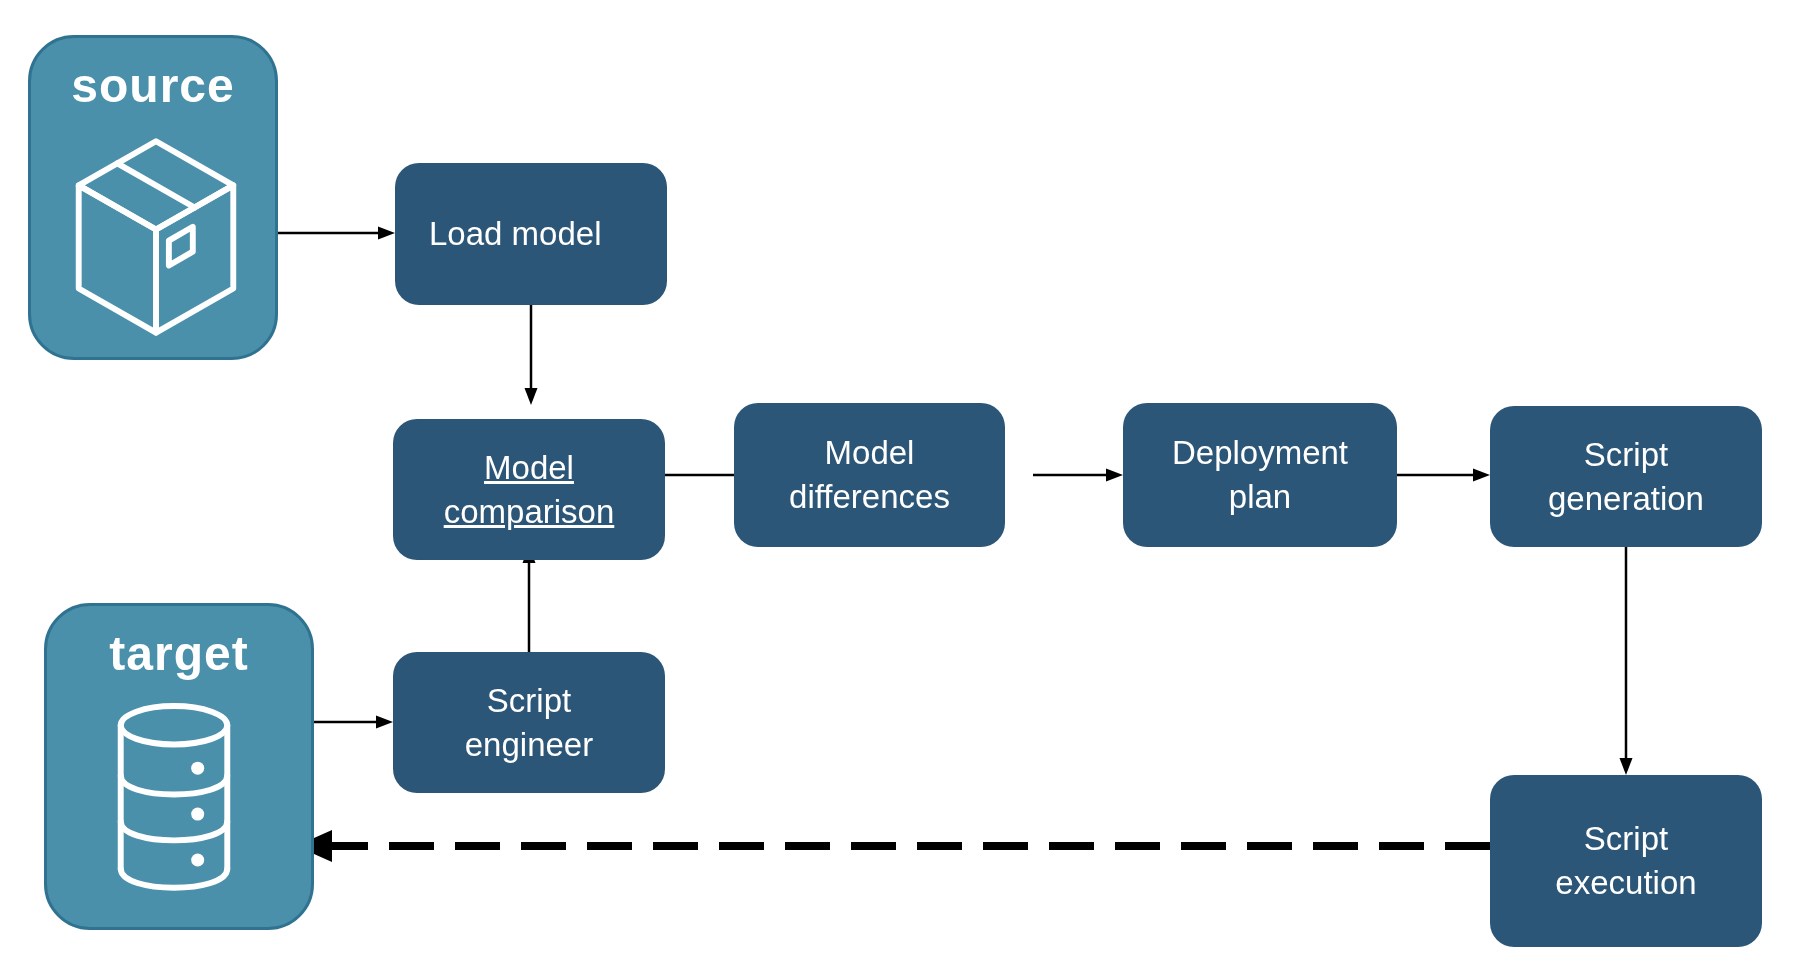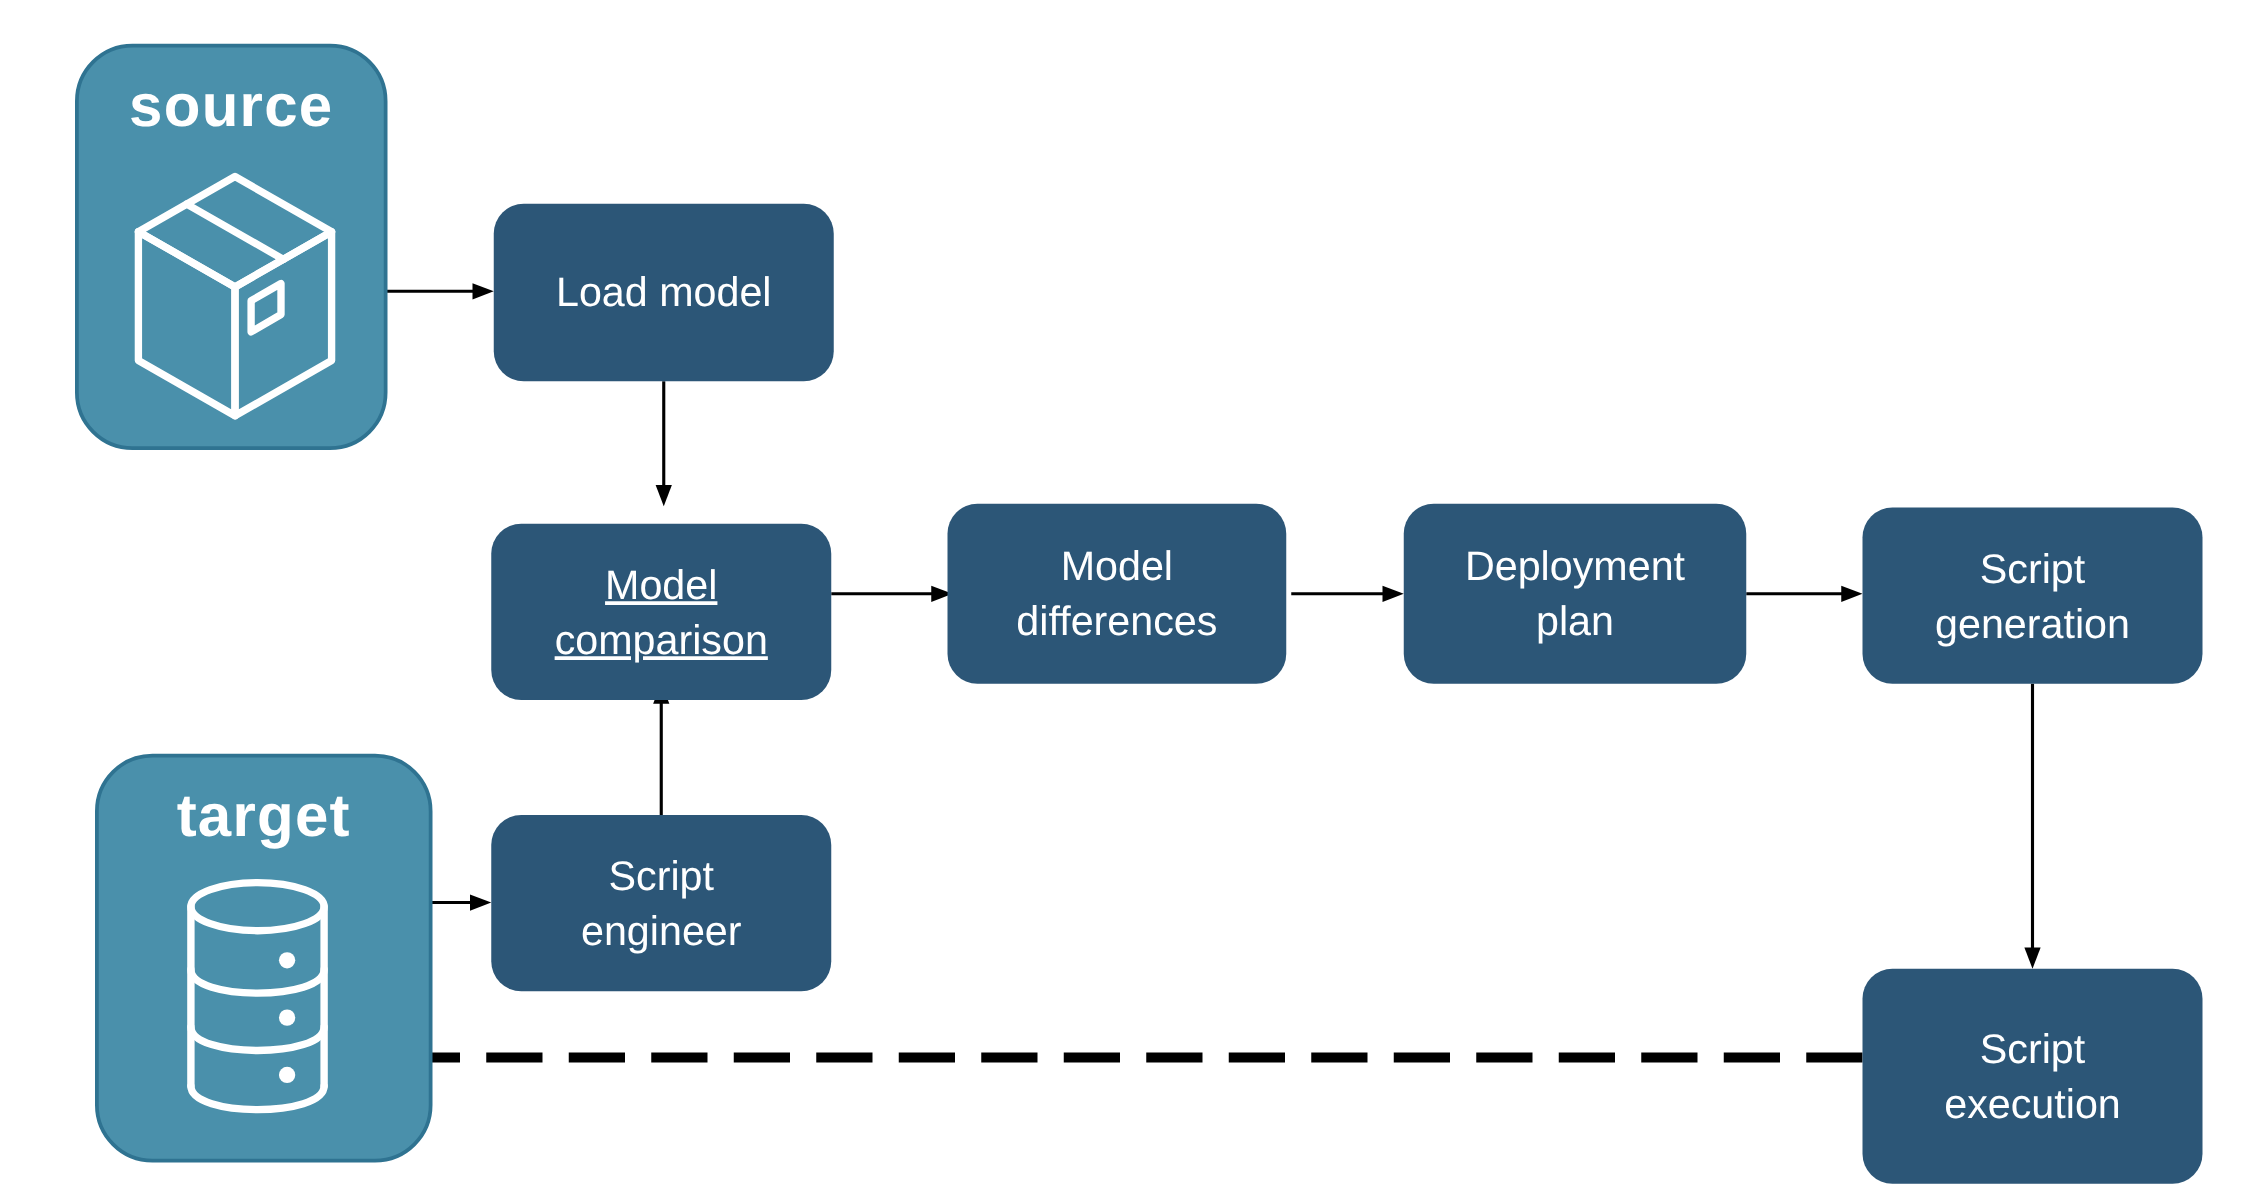--- a/index.html
+++ b/index.html
@@ -11,37 +11,36 @@
     font-family: "Liberation Sans", sans-serif;
     overflow: hidden;
   }
   
   .node {
     position: absolute;
     background: var(--node-fill, #2C5677);
     border-radius: 24px;
     display: flex;
     align-items: center;
-    justify-content: center;
+    justify-content: flex-start;
     text-align: center;
     color: var(--text, #ffffff);
     font-size: 33px;
     line-height: 1.32;
     padding: 0 34px;
     box-sizing: border-box;
   }
   
   .endpoint {
     position: absolute;
     background: var(--endpoint-fill, #4A90AB);
     border: 3px solid var(--endpoint-border, #2F7391);
     border-radius: 46px;
     box-sizing: border-box;
     color: var(--text, #ffffff);
-    margin-left: 32px;
   }
   .endpoint-label {
     font-weight: 700;
     font-size: 48px;
     line-height: 1.1;
     text-align: center;
     margin-top: 22px;
     letter-spacing: 1px;
   }
   .icon { position: absolute; }
@@ -133,21 +132,21 @@
   </div>
 
   <div class="node" style="left:395px; top:163px; width:272px; height:142px;">
     <span>Load model</span>
   </div>
 
   <div class="node" style="left:393px; top:419px; width:272px; height:141px;text-decoration:underline;">
     <span>Model comparison</span>
   </div>
 
-  <div class="node" style="left:758px; top:403px; width:271px; height:144px;">
+  <div class="node" style="left:734px; top:403px; width:271px; height:144px;">
     <span>Model differences</span>
   </div>
 
   <div class="node" style="left:1123px; top:403px; width:274px; height:144px;">
     <span>Deployment plan</span>
   </div>
 
   <div class="node" style="left:1490px; top:406px; width:272px; height:141px;">
     <span>Script generation</span>
   </div>

